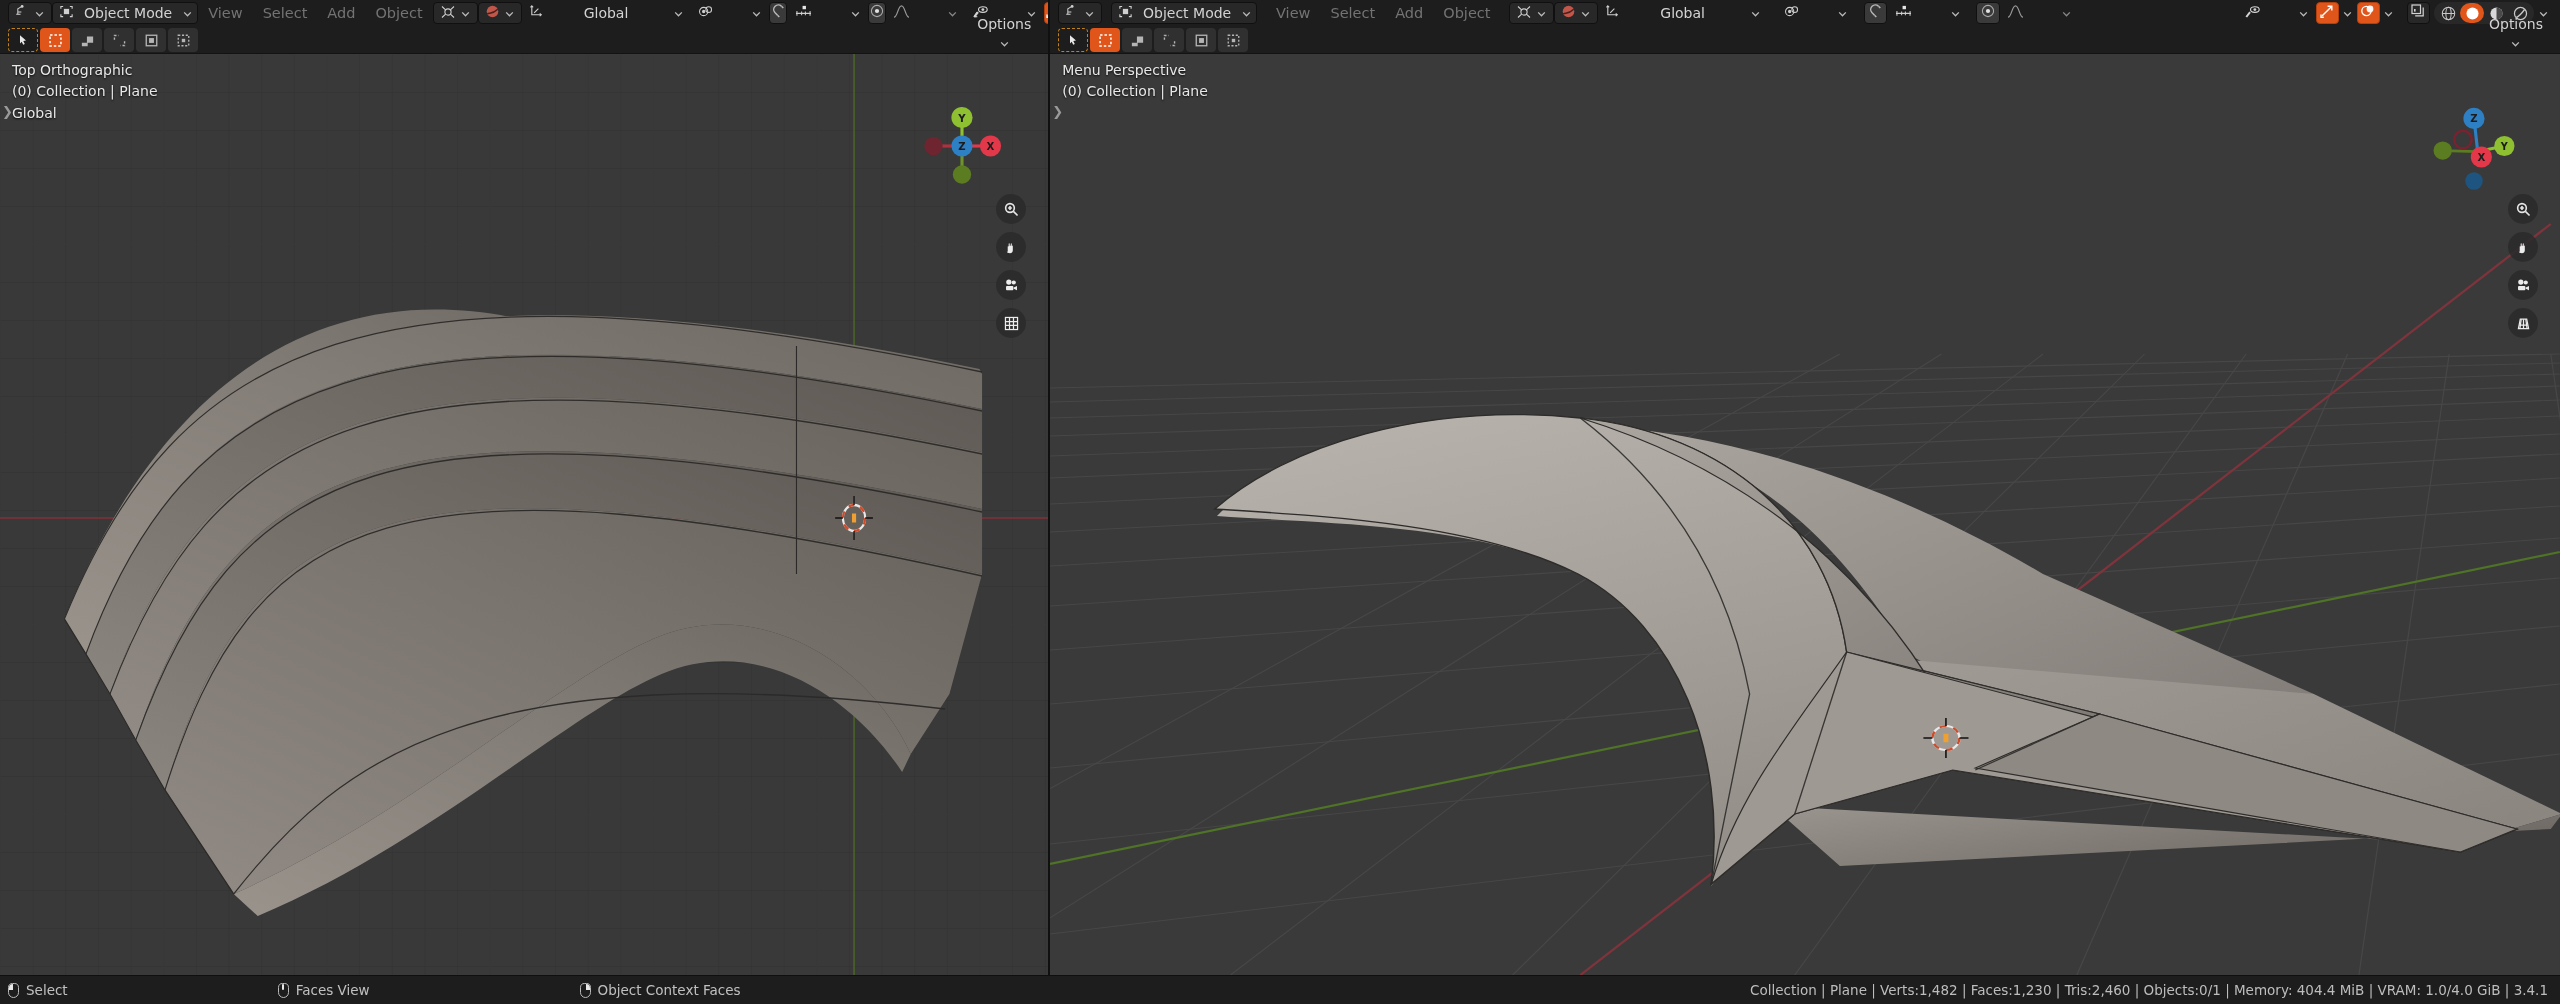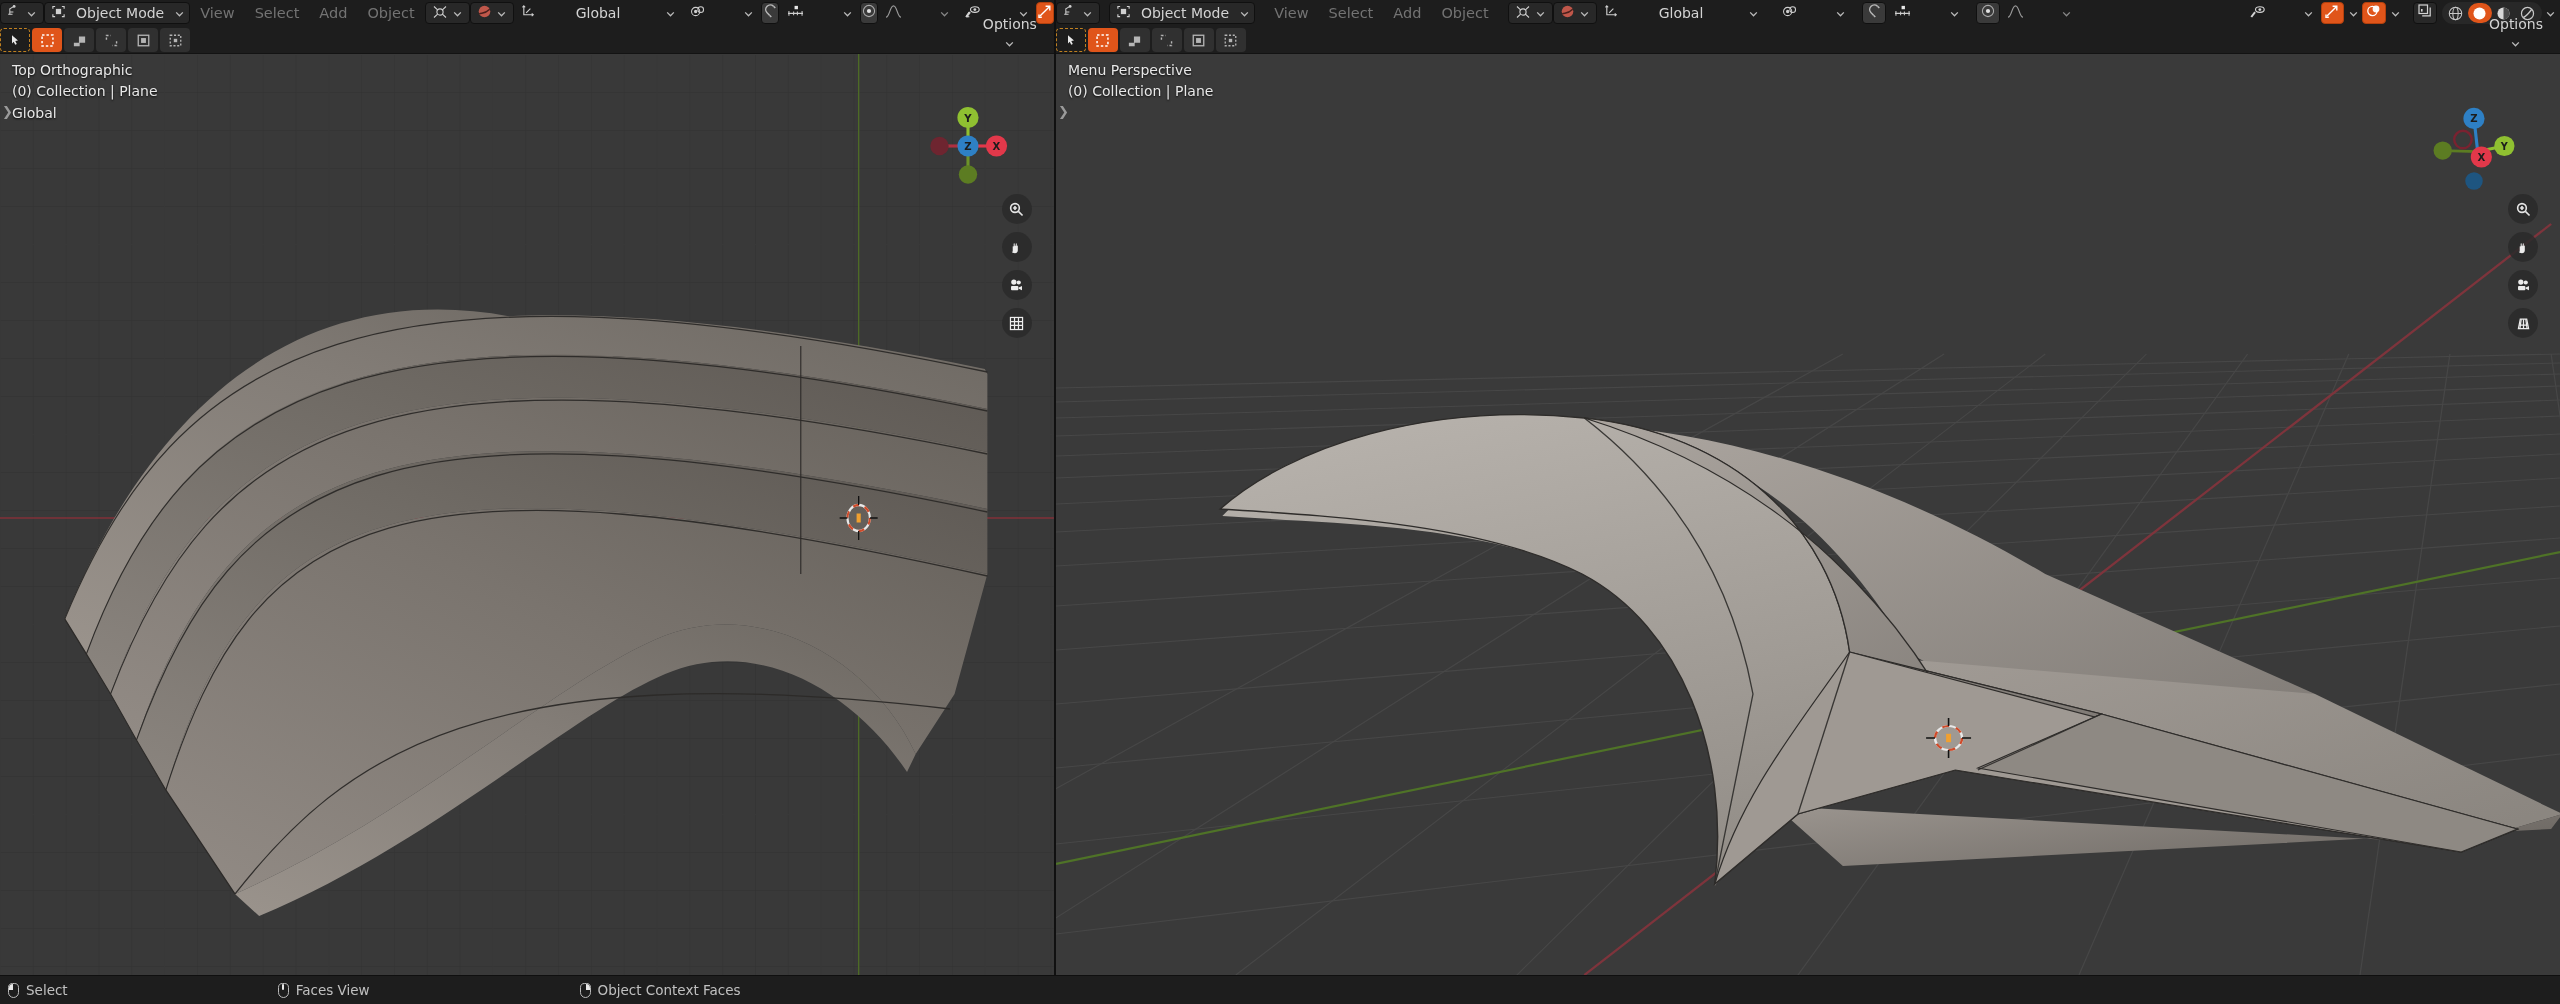--- a/index.html
+++ b/index.html
@@ -8,21 +8,21 @@
     background: #181818;
     font-family: "DejaVu Sans", "Liberation Sans", sans-serif;
     overflow: hidden;
     -webkit-font-smoothing: antialiased;
   }
   #app { position: relative; width: 2560px; height: 1004px; display: flex; flex-direction: column; }
 
   
   .vp-header {
     height: 54px; background: #1d1d1d; display: flex; align-items: flex-start;
-    flex-wrap: wrap; align-content: center; padding: 0 0; position: relative;
+    flex-wrap: wrap; align-content: center; padding: 0 8px; position: relative;
     border-bottom: 1px solid #131313;
   }
   .hdr-row { display: flex; align-items: center; height: 27px; width: 100%; }
   .hdr-row.r2 { gap: 3px; }
 
   .btn {
     height: 22px; display: flex; align-items: center; gap: 4px;
     padding: 0 6px; border-radius: 4px; background: #282828;
     color: #d3d3d3; font-size: 14px; white-space: nowrap; cursor: default;
     border: 1px solid #101010;
@@ -1009,15 +1009,16 @@
           <i></i>
         </span>
       <span>Faces View</span>
     </div>
     <div class="sb-item" style="margin-left:168px">
       <span class="sb-mouse rmb">
           <i></i>
         </span>
       <span>Object Context Faces</span>
     </div>
+    <div class="sb-right">Collection | Plane | Verts:1,482 | Faces:1,230 | Tris:2,460 | Objects:0/1 | Memory: 404.4 MiB | VRAM: 1.0/4.0 GiB | 3.4.1</div>
   </div>
 
 </div>
 
 </body></html>

